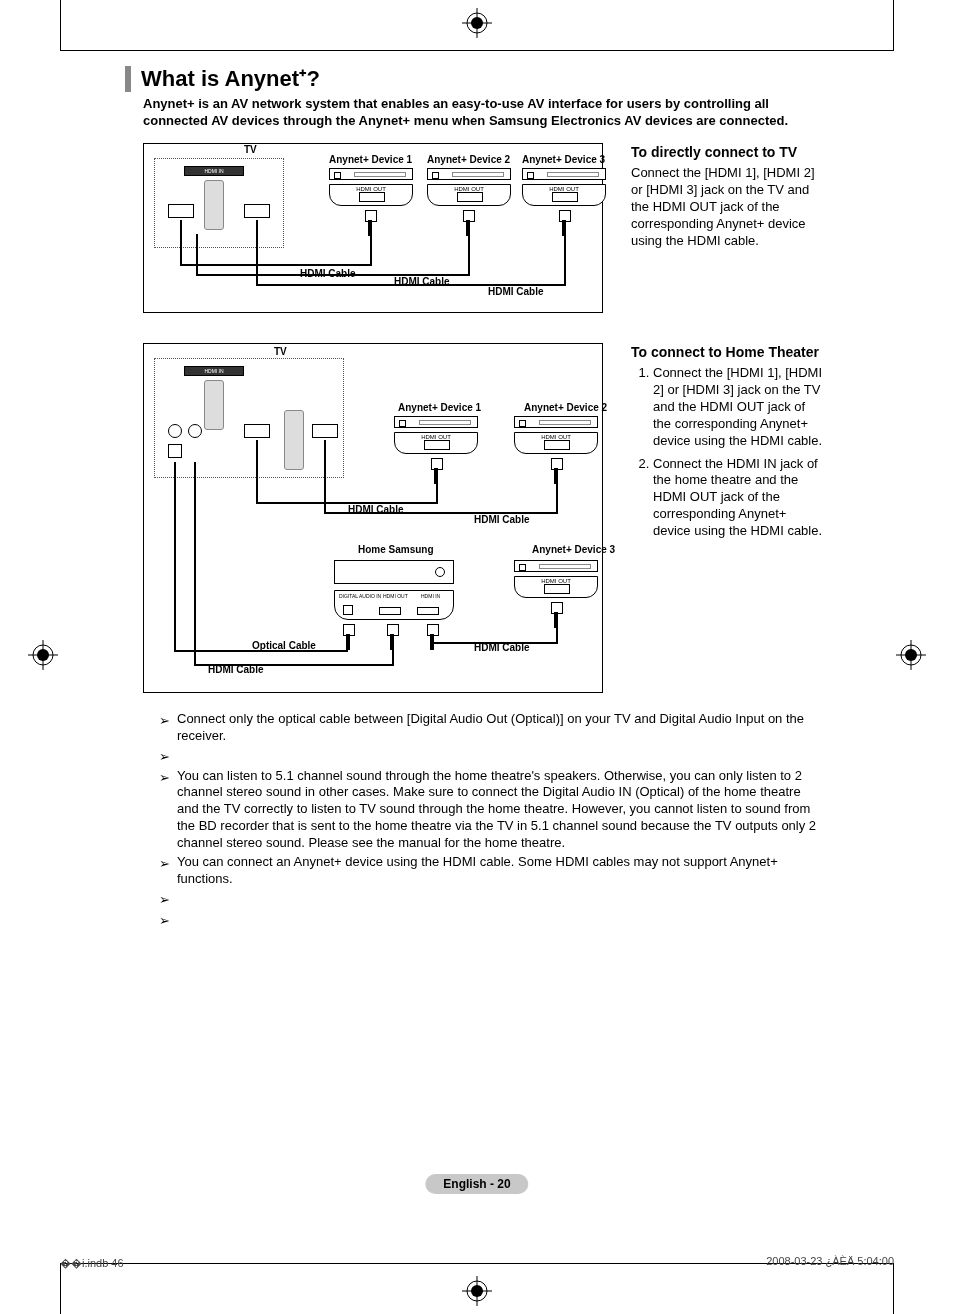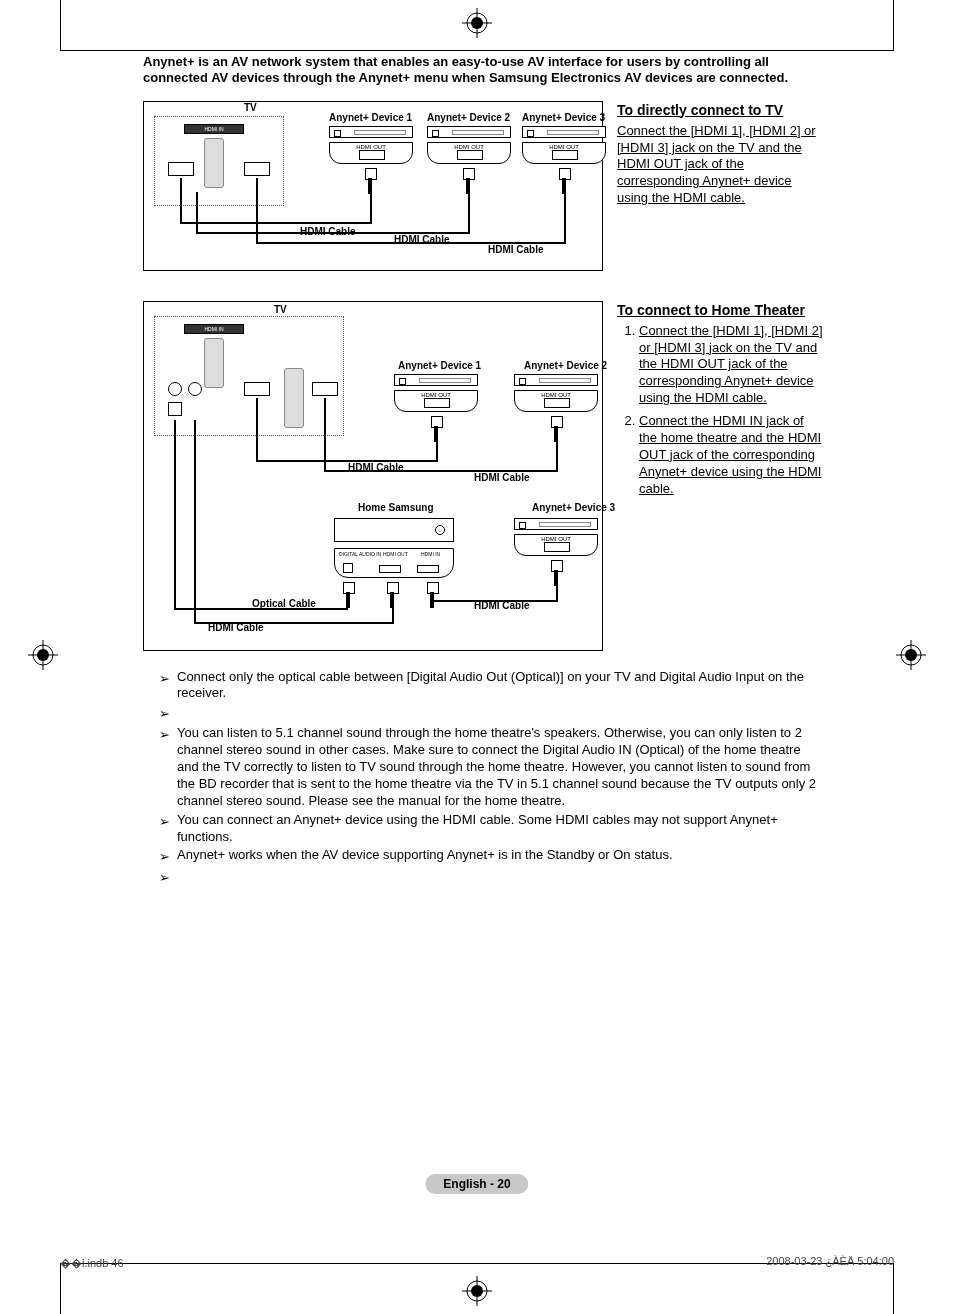--- a/index.html
+++ b/index.html
@@ -50,23 +50,22 @@
     line-height: 1.2;
   }
   .intro {
     font-size: 13px;
     font-weight: bold;
     margin: 4px 0 14px 18px;
     line-height: 1.25;
   }
   .body-col {
     display: flex;
-    gap: 14px;
+    gap: 28px;
     margin-left: 18px;
-    text-decoration: underline;
   }
   .diagram-box {
     border: 1px solid #000;
     flex: 0 0 460px;
     height: 170px;
     position: relative;
     font-size: 10px;
   }
   .diagram-box2 {
     border: 1px solid #000;
@@ -170,20 +169,21 @@
   <svg viewBox="0 0 30 30">
       <circle cx="15" cy="15" r="10" fill="none" stroke="#000"></circle>
       <circle cx="15" cy="15" r="6" fill="#000"></circle>
       <line x1="0" y1="15" x2="30" y2="15" stroke="#000"></line>
       <line x1="15" y1="0" x2="15" y2="30" stroke="#000"></line>
     </svg>
 </div>
 
 <div class="page">
 
+  <h2 class="section-title">What is Anynet⁺?</h2>
   <div class="intro">Anynet+ is an AV network system that enables an easy-to-use AV interface for users by controlling all connected AV devices through the Anynet+ menu when Samsung Electronics AV devices are connected.</div>
 
 
   <div class="body-col">
     <div class="diagram-box">
       <div class="tv-outline" style="left:10px; top:14px; width:130px; height:90px;"></div>
       <div class="dlabel" style="left:100px; top:0px;">TV</div>
       <div class="hdmiblk" style="left:40px; top:22px; width:60px;">HDMI IN</div>
       <div class="tv-port-grp" style="left:60px; top:36px;"></div>
       <div class="dbox" style="left:24px; top:60px; width:26px; height:14px;"></div>
@@ -328,21 +328,20 @@
     <div class="note-row">
       <span class="arrow">➢</span>
       <span class="txt">You can listen to 5.1 channel sound through the home theatre's speakers. Otherwise, you can only listen to 2 channel stereo sound in other cases. Make sure to connect the Digital Audio IN (Optical) of the home theatre and the TV correctly to listen to TV sound through the home theatre. However, you cannot listen to sound from the BD recorder that is sent to the home theatre via the TV in 5.1 channel sound because the TV outputs only 2 channel stereo sound. Please see the manual for the home theatre.</span>
     </div>
     <div class="note-row">
       <span class="arrow">➢</span>
       <span class="txt">You can connect an Anynet+ device using the HDMI cable. Some HDMI cables may not support Anynet+ functions.</span>
     </div>
     <div class="note-row">
       <span class="arrow">➢</span>
-      <span class="txt">Anynet+ works when the AV device supporting Anynet+ is in the Standby or On status.</span>
     </div>
     <div class="note-row">
       <span class="arrow">➢</span>
     </div>
   </div>
 
 </div>
 
 <div class="page-badge">English - 20</div>
 

